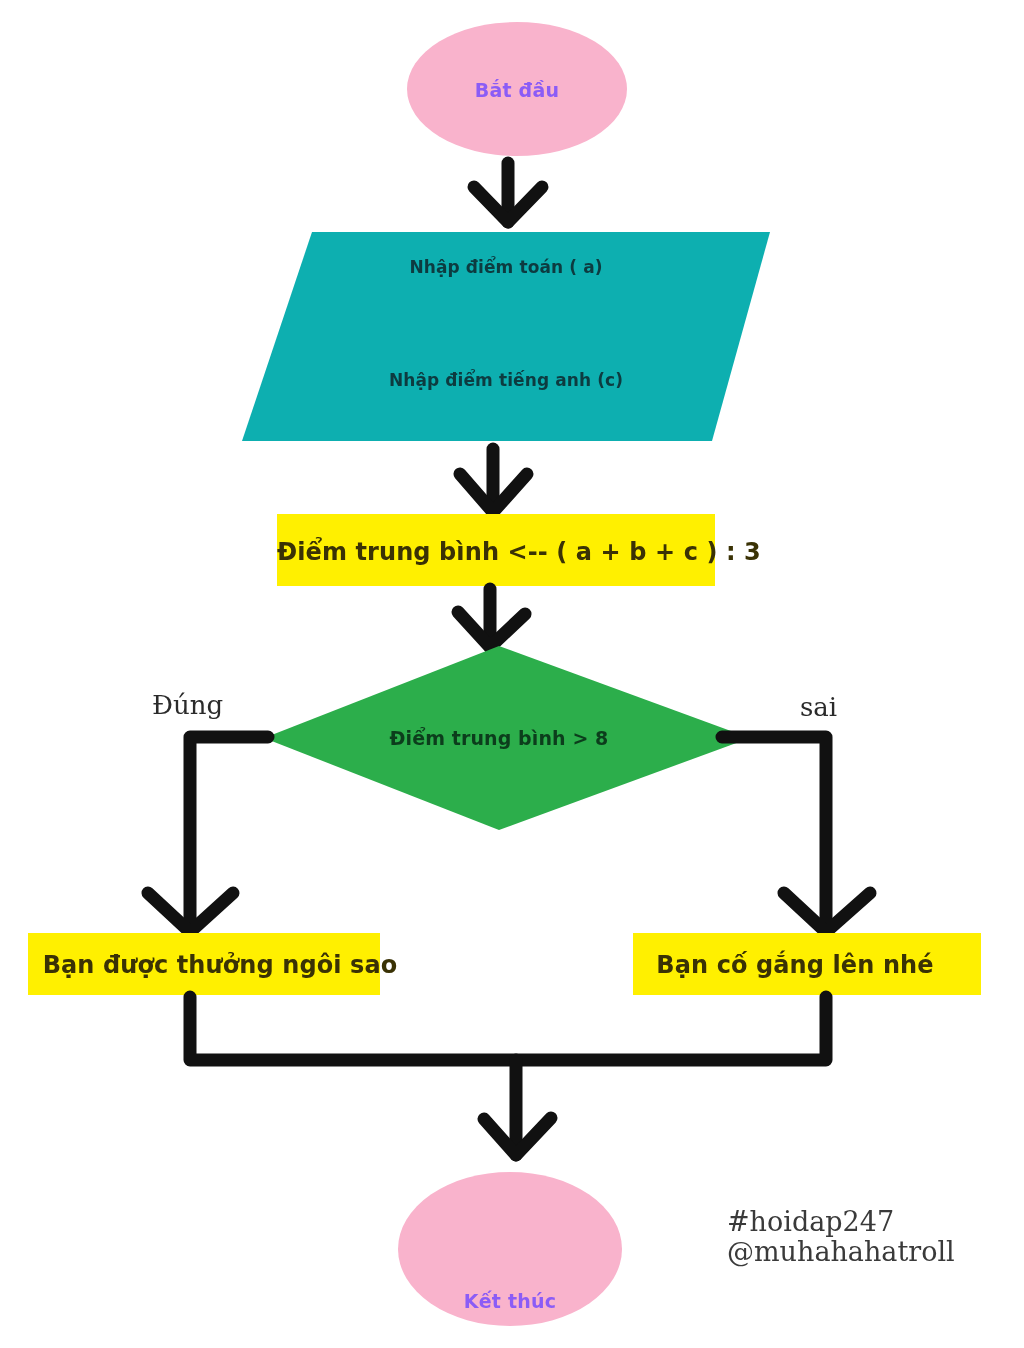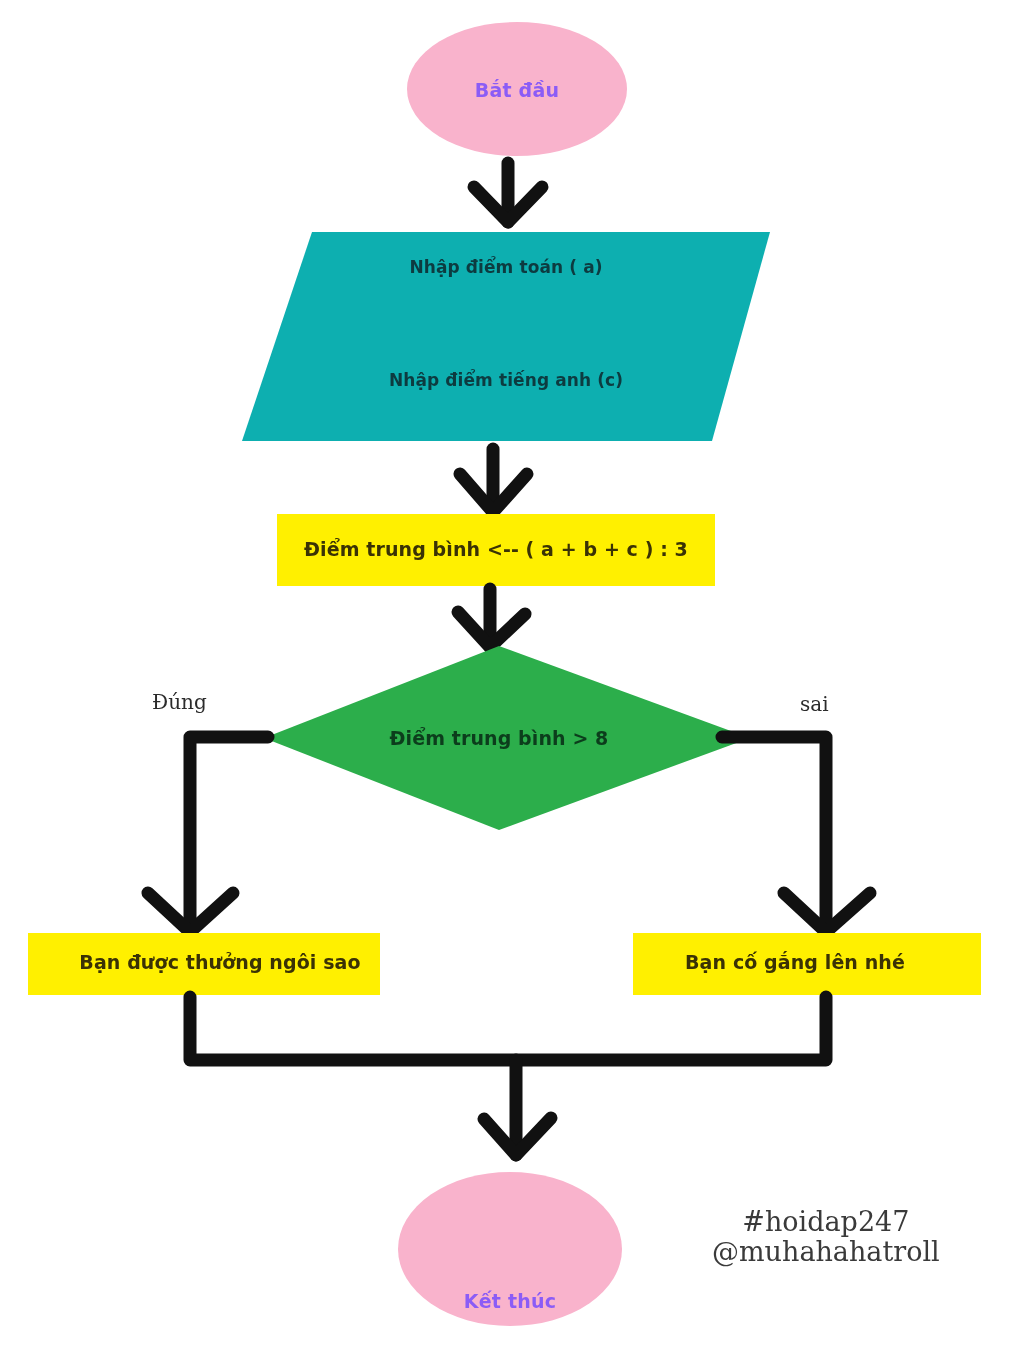--- a/index.html
+++ b/index.html
@@ -40,35 +40,35 @@
     color: #8b5cf6;
     letter-spacing: 0.2px;
   }
   .io-label {
     font-size: 17px;
     font-weight: bold;
     color: #0d3b40;
     letter-spacing: 0.1px;
   }
   .process-label {
-    font-size: 19px;
+    font-size: 24px;
     font-weight: bold;
     color: #3a3205;
     letter-spacing: 0.1px;
   }
   .decision-label {
     font-size: 19px;
     font-weight: bold;
     color: #0c3d1c;
     letter-spacing: 0.1px;
   }
   .branch-label {
     position: absolute;
     font-family: "DejaVu Serif", serif;
-    font-size: 20px;
+    font-size: 26px;
     font-weight: normal;
     color: #2b2b2b;
     white-space: nowrap;
   }
   .watermark {
     position: absolute;
     font-family: "DejaVu Serif", serif;
     font-size: 27px;
     font-weight: normal;
     color: #3a3a3a;
@@ -143,18 +143,18 @@
   <div class="branch-label" style="left:152px; top:690px;">Đúng</div>
 
   <div class="branch-label" style="left:800px; top:692px;">sai</div>
 
   <div class="node-label process-label" style="left:28px; top:951px; width:384px;">Bạn được thưởng ngôi sao</div>
 
   <div class="node-label process-label" style="left:633px; top:951px; width:324px;">Bạn cố gắng lên nhé</div>
 
   <div class="node-label terminator-label" style="left:410px; top:1290px; width:200px;">Kết thúc</div>
 
-  <div class="watermark" style="left:712px; top:1207px;text-align:center;">
+  <div class="watermark" style="left:727px; top:1207px;">
     <div>#hoidap247</div>
     <div>@muhahahatroll</div>
   </div>
 
 </div>
 
 </body></html>

